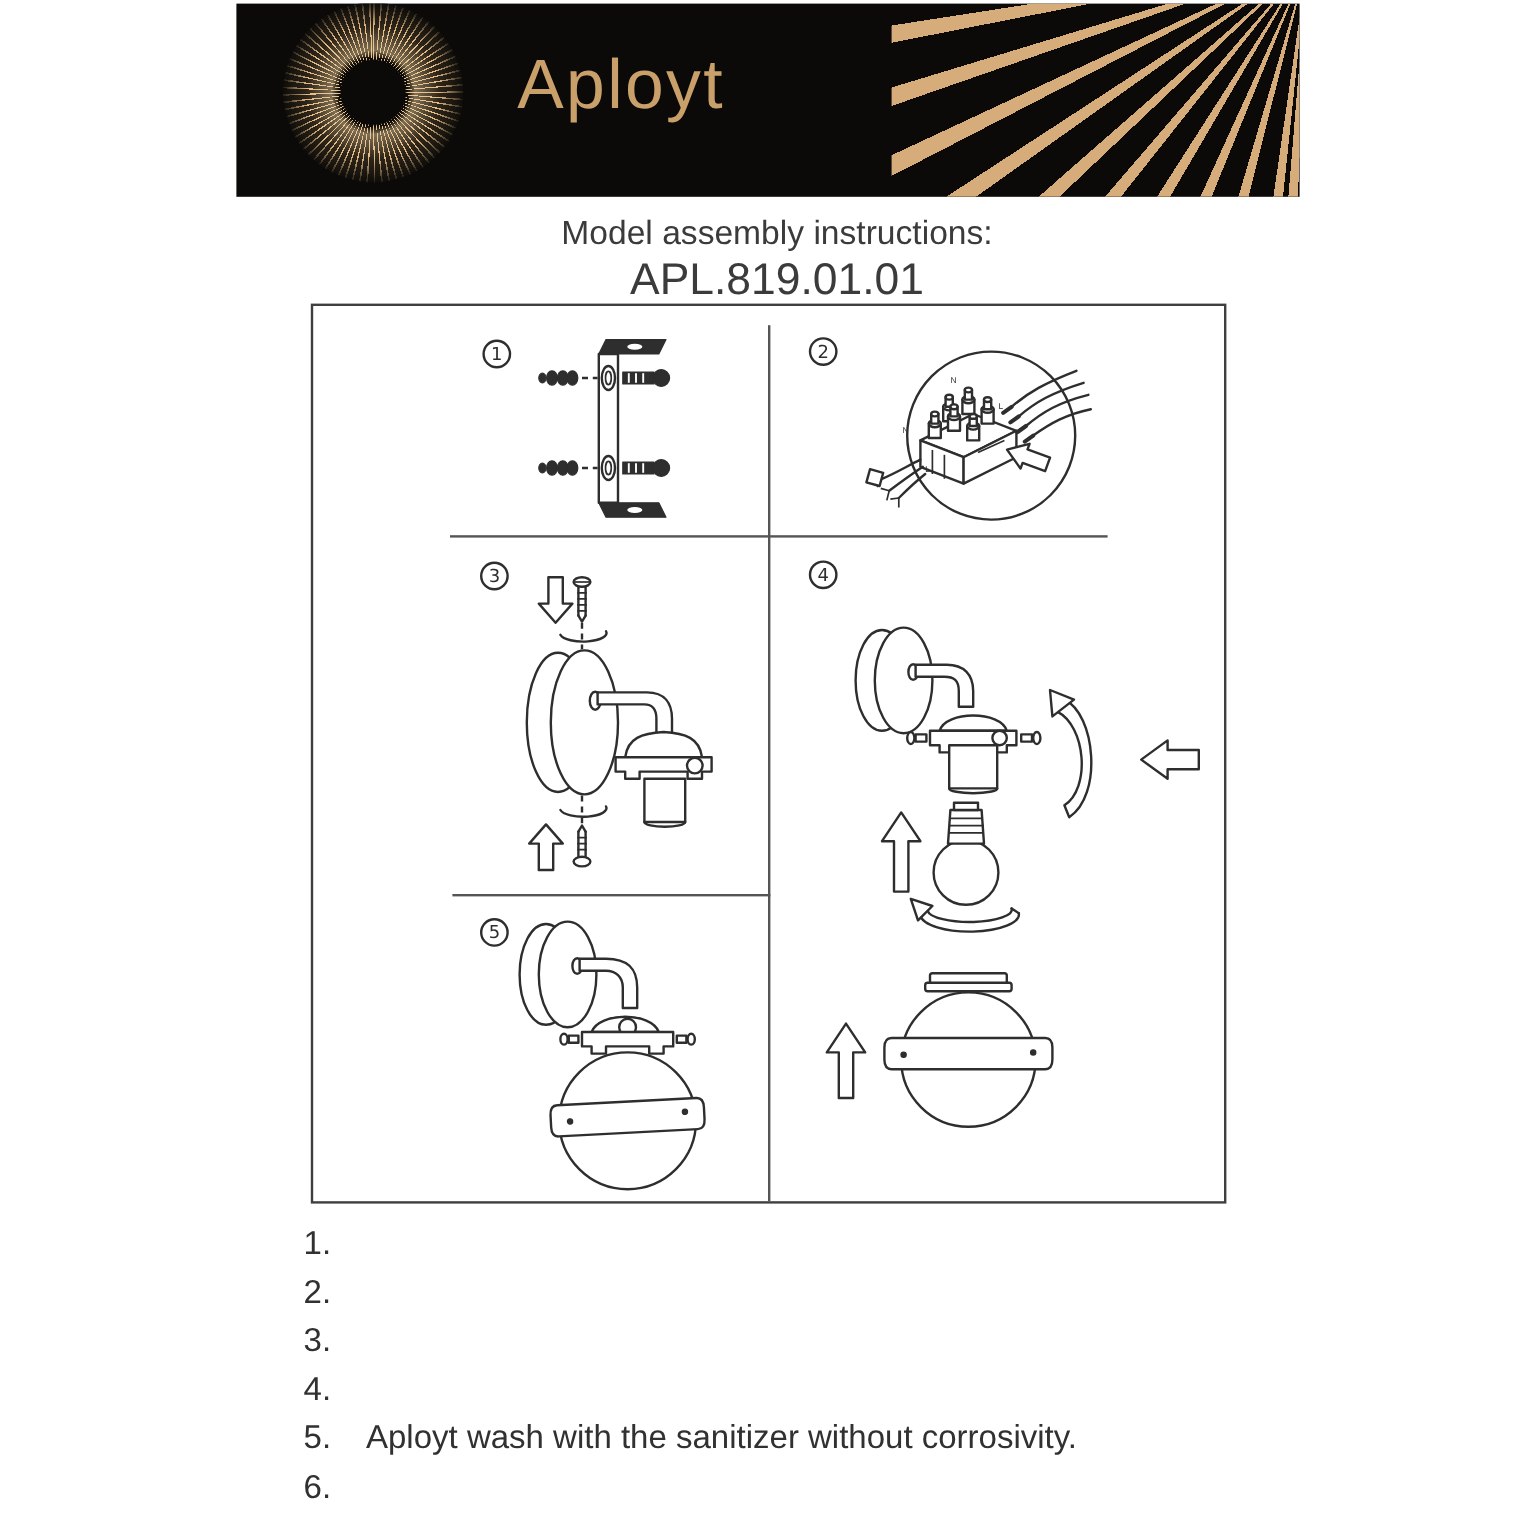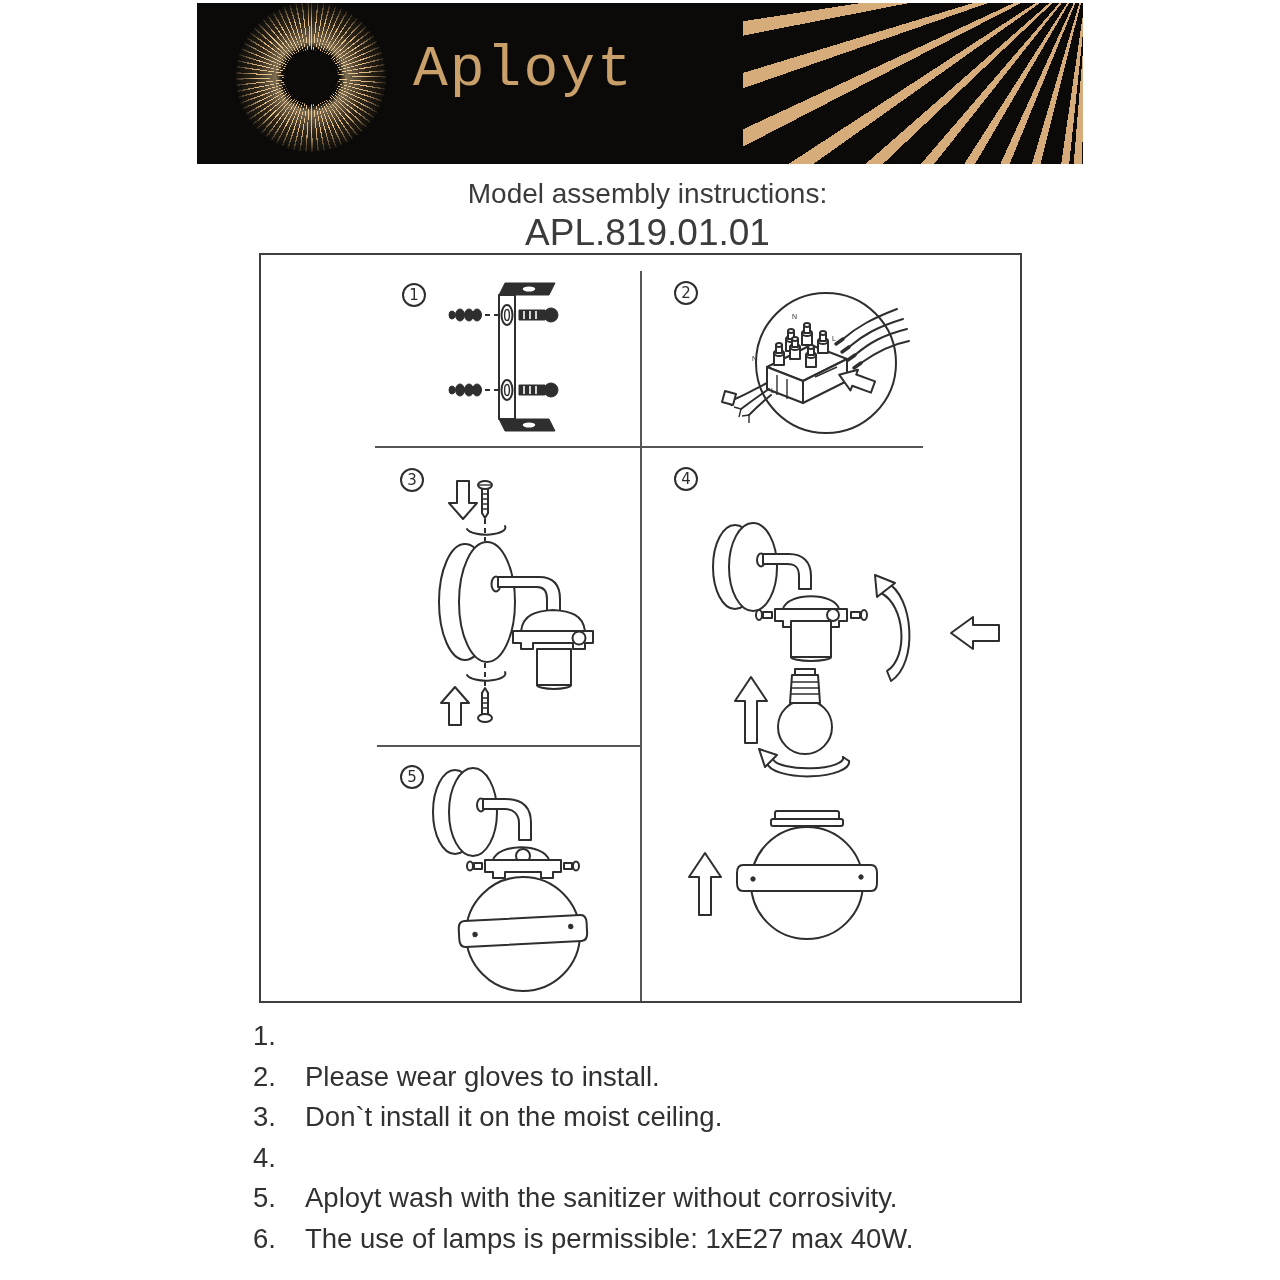--- a/index.html
+++ b/index.html
@@ -15,22 +15,22 @@
     background:#0b0a08; overflow:hidden;
   }
   .sunburst {
     position:absolute; left:39px; top:-1px; width:150px; height:150px; border-radius:50%;
     background:
       radial-gradient(circle at 50% 50%, #0b0a08 0 25%, rgba(11,10,8,0) 26.5%),
       radial-gradient(circle at 50% 50%, rgba(11,10,8,0) 0 27%, rgba(244,213,160,0.50) 33%, rgba(205,160,100,0.18) 52%, #0b0a08 73%),
       repeating-conic-gradient(from 0deg, #e7c08c 0deg 1.1deg, #0b0a08 1.1deg 4.7deg);
   }
   .brand {
-    position:absolute; left:216px; top:34px;
-    font-family:Liberation Mono, monospace; font-weight:400;
+    position:absolute; left:234px; top:34px;
+    font-family:Liberation Sans, sans-serif; font-weight:400;
     font-size:58px; letter-spacing:2px; color:#c9a06a;
   }
   .corner-rays {
     position:absolute; right:0; top:0; width:340px; height:161px;
     background:repeating-conic-gradient(from 186deg at 102% -22%,
       #d7ac7b 0deg 2.3deg, rgba(11,10,8,0) 2.3deg 8.1deg);
   }
 
   
   .title-line { position:absolute; left:0; width:1272px; text-align:center; color:#3b3b3b;padding-left:23px; }
@@ -349,32 +349,29 @@
       </g>
     </svg>
   </div>
 
   <div id="instructions">
     <div class="instr-row">
       <span class="instr-num">1.</span>
     </div>
     <div class="instr-row">
       <span class="instr-num">2.</span>
-      <span class="instr-text">Please wear gloves to install.</span>
     </div>
     <div class="instr-row">
       <span class="instr-num">3.</span>
-      <span class="instr-text">Don`t install it on the moist ceiling.</span>
     </div>
     <div class="instr-row">
       <span class="instr-num">4.</span>
     </div>
     <div class="instr-row">
       <span class="instr-num">5.</span>
       <span class="instr-text">Aployt wash with the sanitizer without corrosivity.</span>
     </div>
     <div class="instr-row">
       <span class="instr-num">6.</span>
-      <span class="instr-text">The use of lamps is permissible: 1xE27 max 40W.</span>
     </div>
   </div>
 
 </div>
 
 </body></html>

